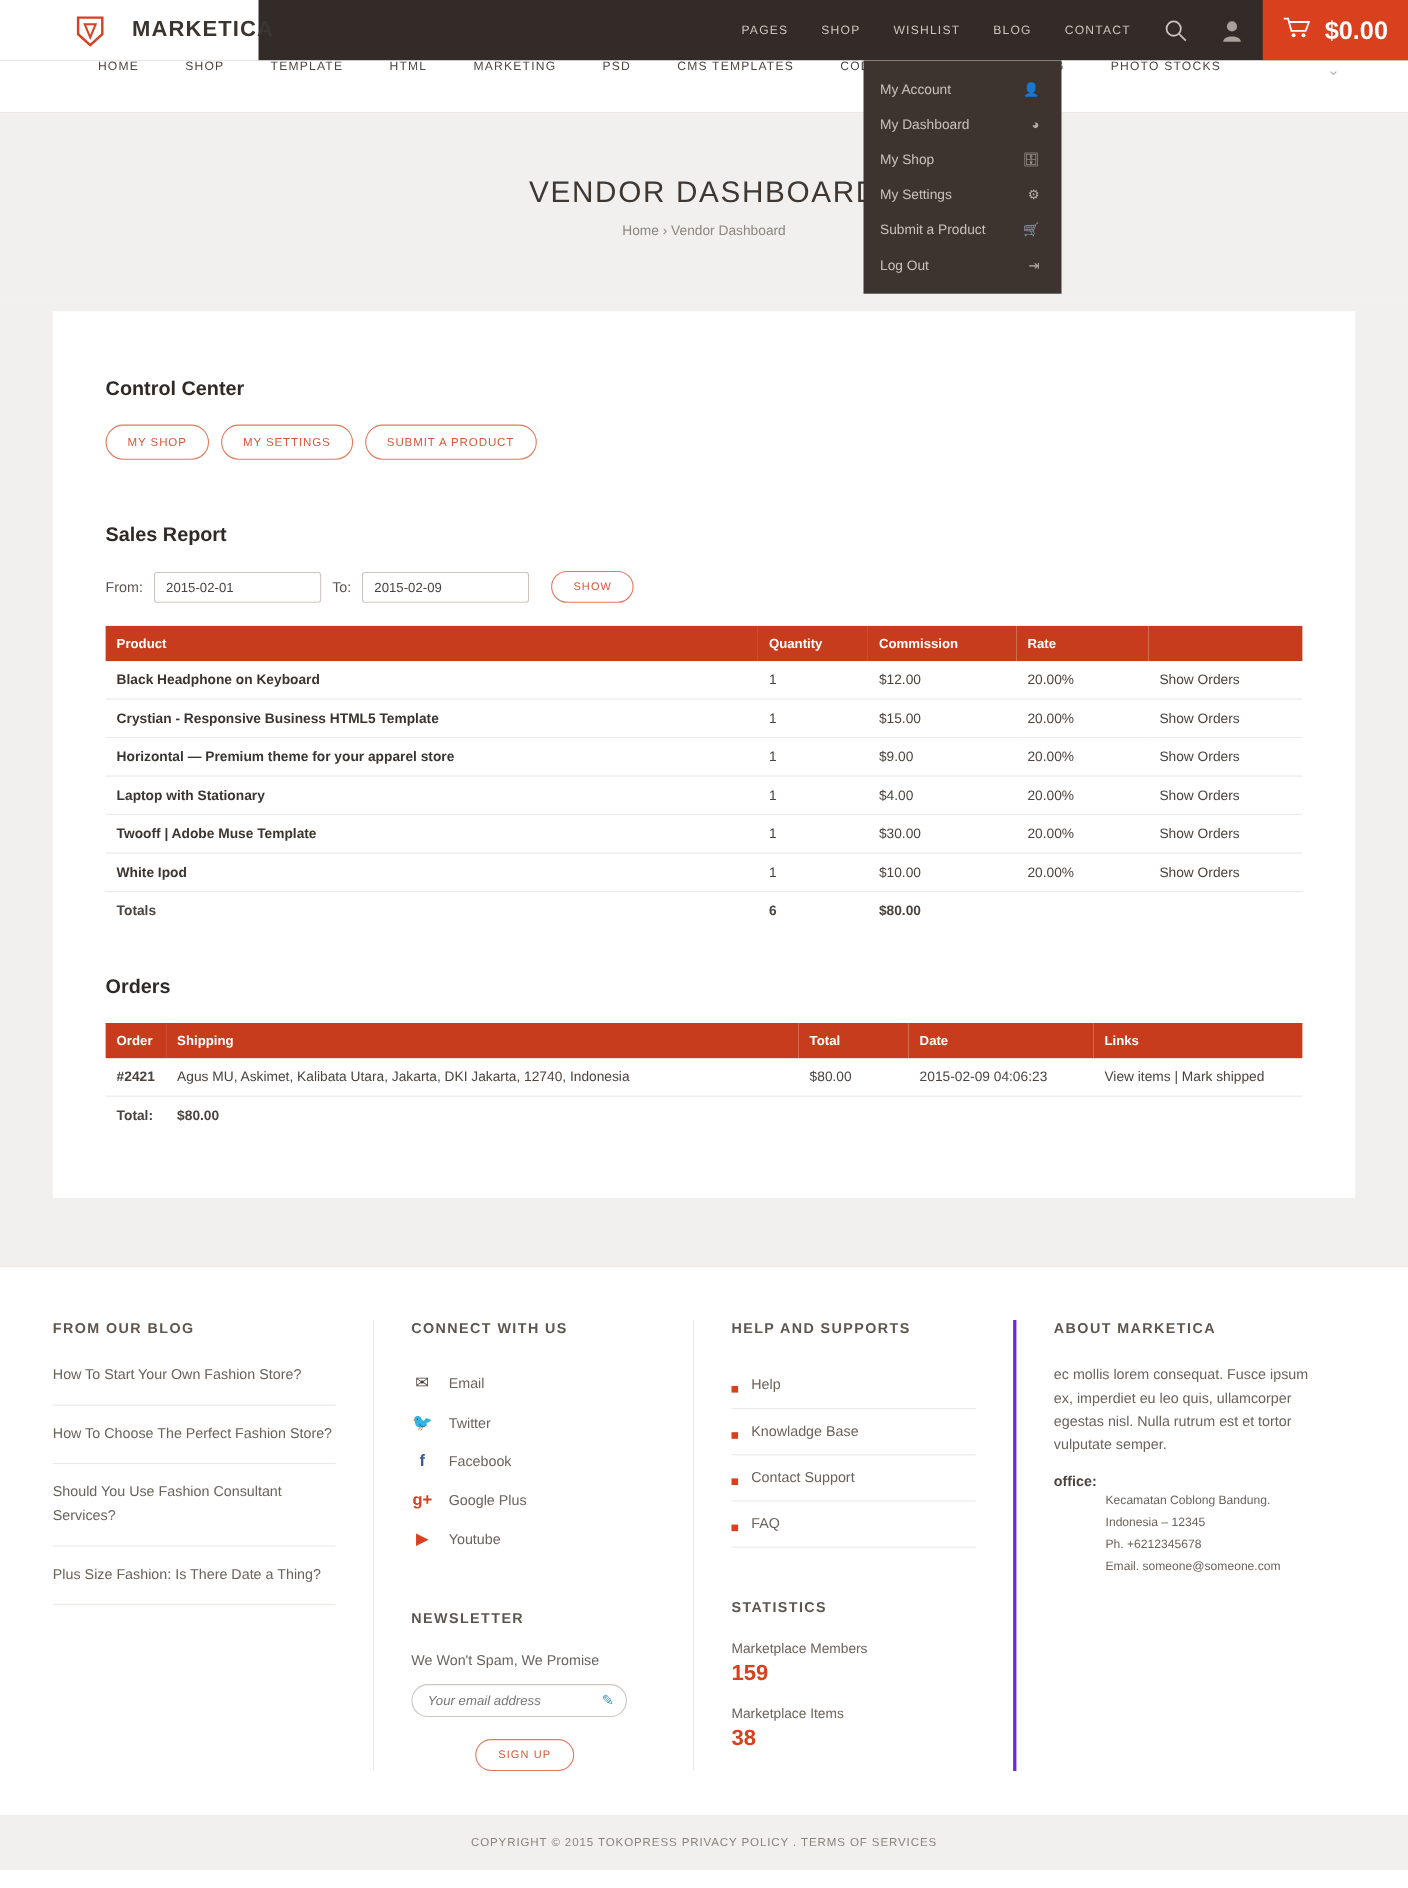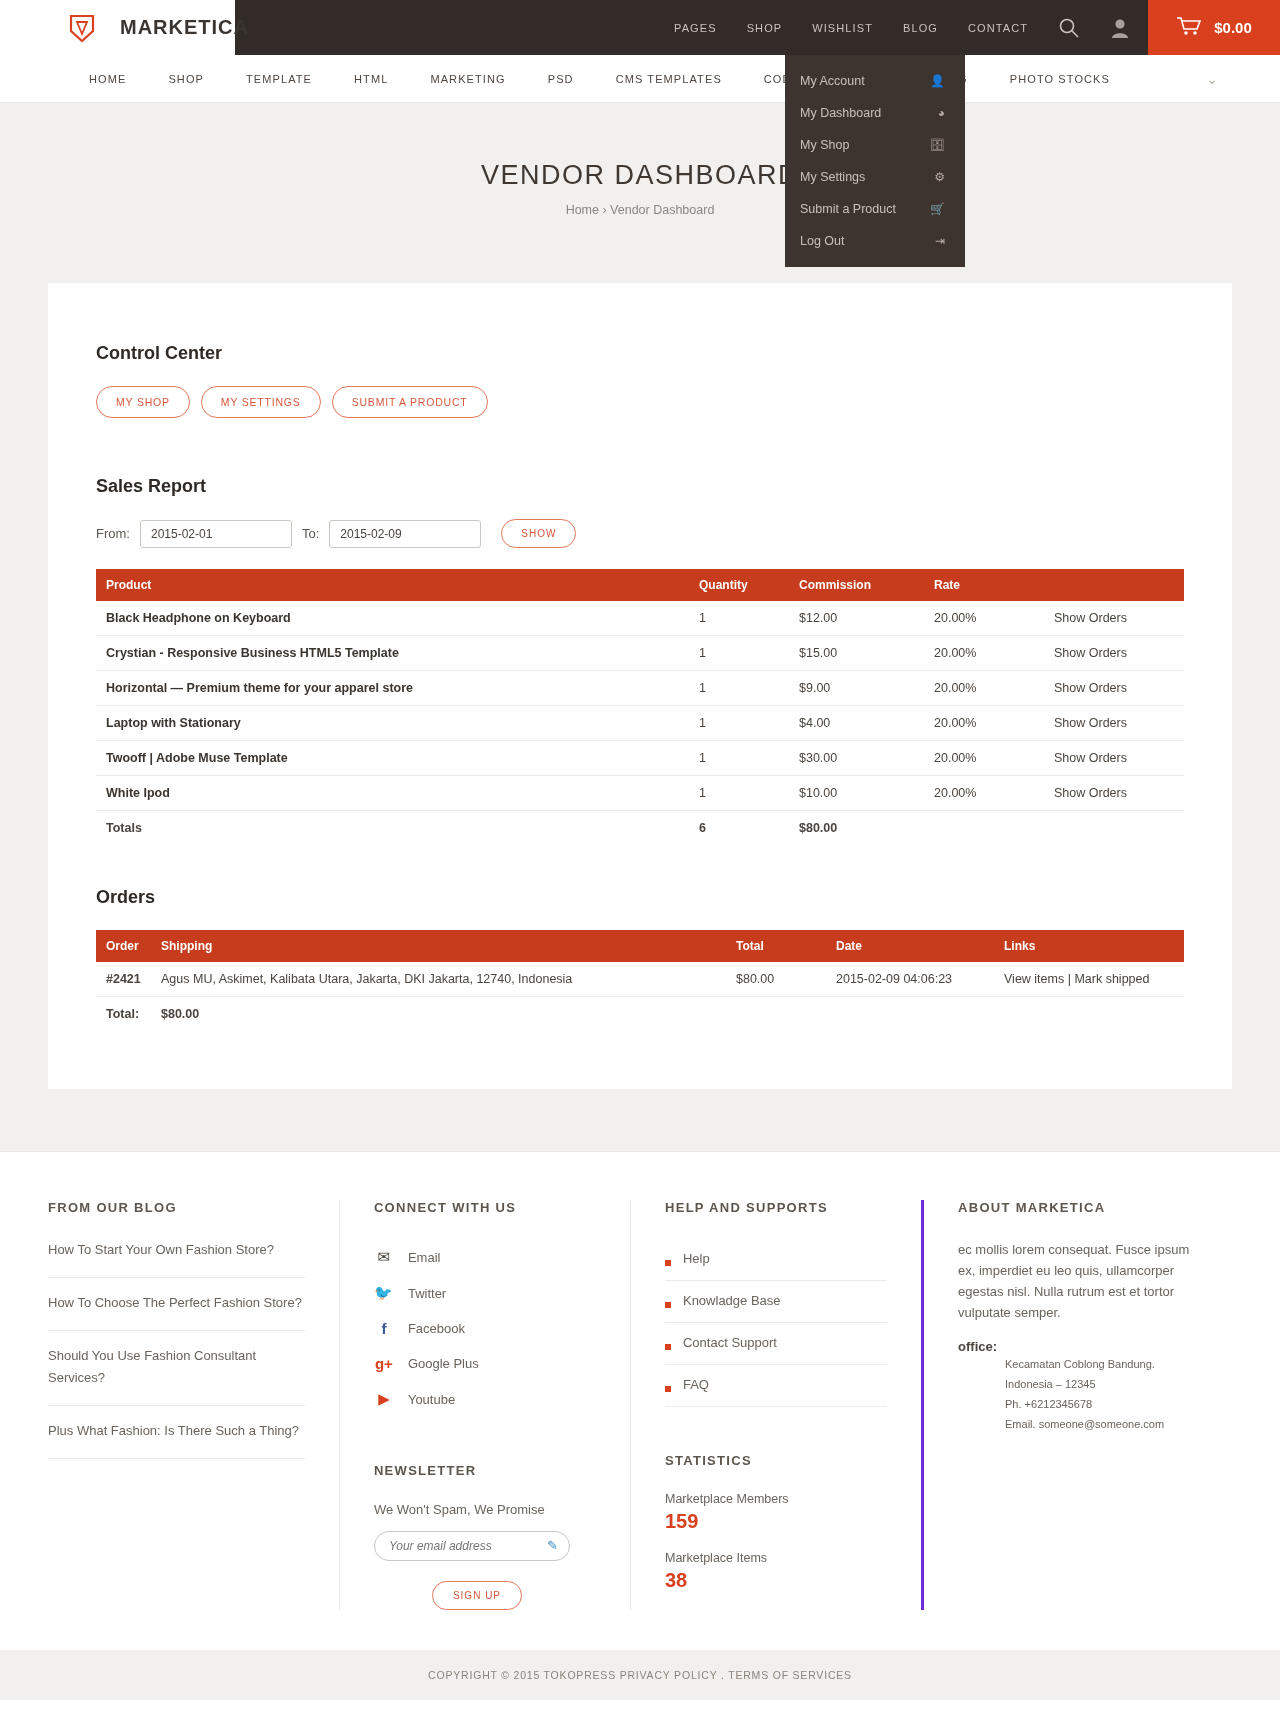--- a/index.html
+++ b/index.html
@@ -59,21 +59,21 @@
     color: #cbc3bd;
   }
   .cart-btn {
     width: 132px;
     background: #d8401e;
     color: #fff;
     display: flex;
     align-items: center;
     justify-content: center;
     gap: 12px;
-    font-size: 15px;
+    font-size: 23px;
     font-weight: bold;
   }
 
   
   .account-menu {
     position: absolute;
     top: 55px;
     left: 785px;
     width: 180px;
     background: #3d3430;
@@ -89,21 +89,21 @@
     font-size: 12.5px;
   }
   .account-menu .item .ic { color: #b7aca5; font-size: 12px; }
 
   
   .mainnav {
     height: 48px;
     background: #ffffff;
     border-bottom: 1px solid #e8e5e2;
     display: flex;
-    align-items: center;
+    align-items: flex-start;
     padding: 0 68px;
     gap: 0;
     position: relative;
   }
   .mainnav a {
     color: #4e4641;
     font-size: 11px;
     letter-spacing: 1.1px;
     text-decoration: none;
     padding: 0 21px;
@@ -528,21 +528,21 @@
     </div>
   </div>
 
   <div class="footer">
 
     <div class="fcol c1">
       <h3>FROM OUR BLOG</h3>
       <div class="blog-item">How To Start Your Own Fashion Store?</div>
       <div class="blog-item">How To Choose The Perfect Fashion Store?</div>
       <div class="blog-item">Should You Use Fashion Consultant Services?</div>
-      <div class="blog-item">Plus What Fashion: Is There Such a Thing?</div>
+      <div class="blog-item">Plus Size Fashion: Is There Date a Thing?</div>
     </div>
 
     <div class="fcol c2">
       <h3>CONNECT WITH US</h3>
       <div class="social">
         <span class="sic" style="color:#4b443e;">✉</span>
         <span>Email</span>
       </div>
       <div class="social">
         <span class="sic" style="color:#1da1f2;">🐦</span>

